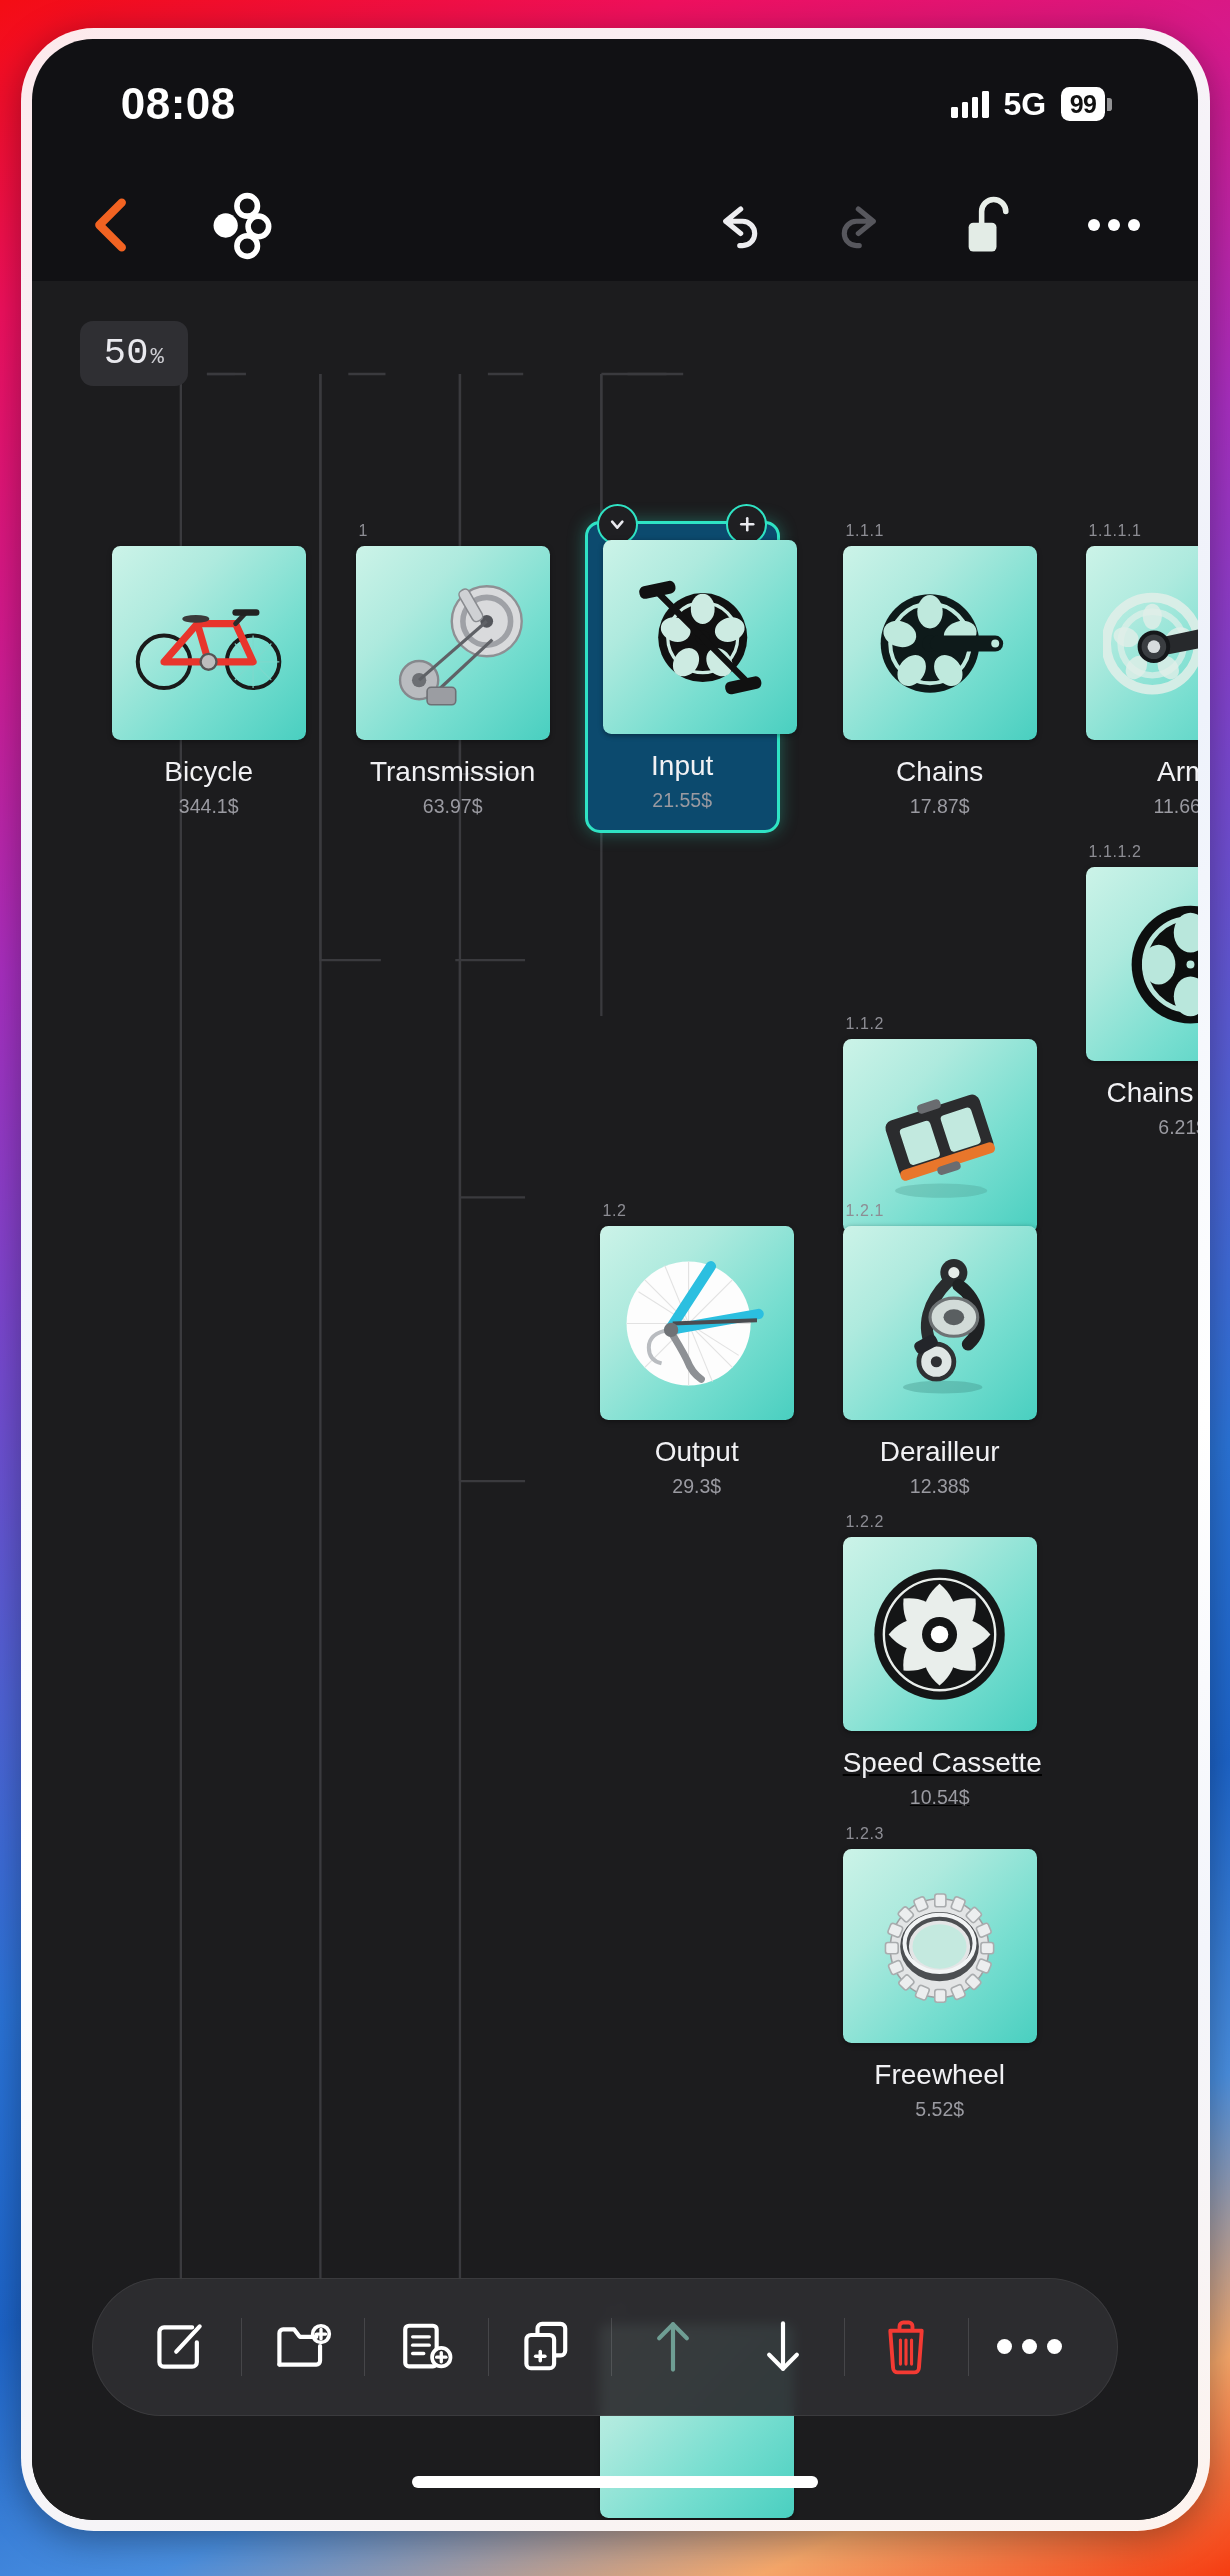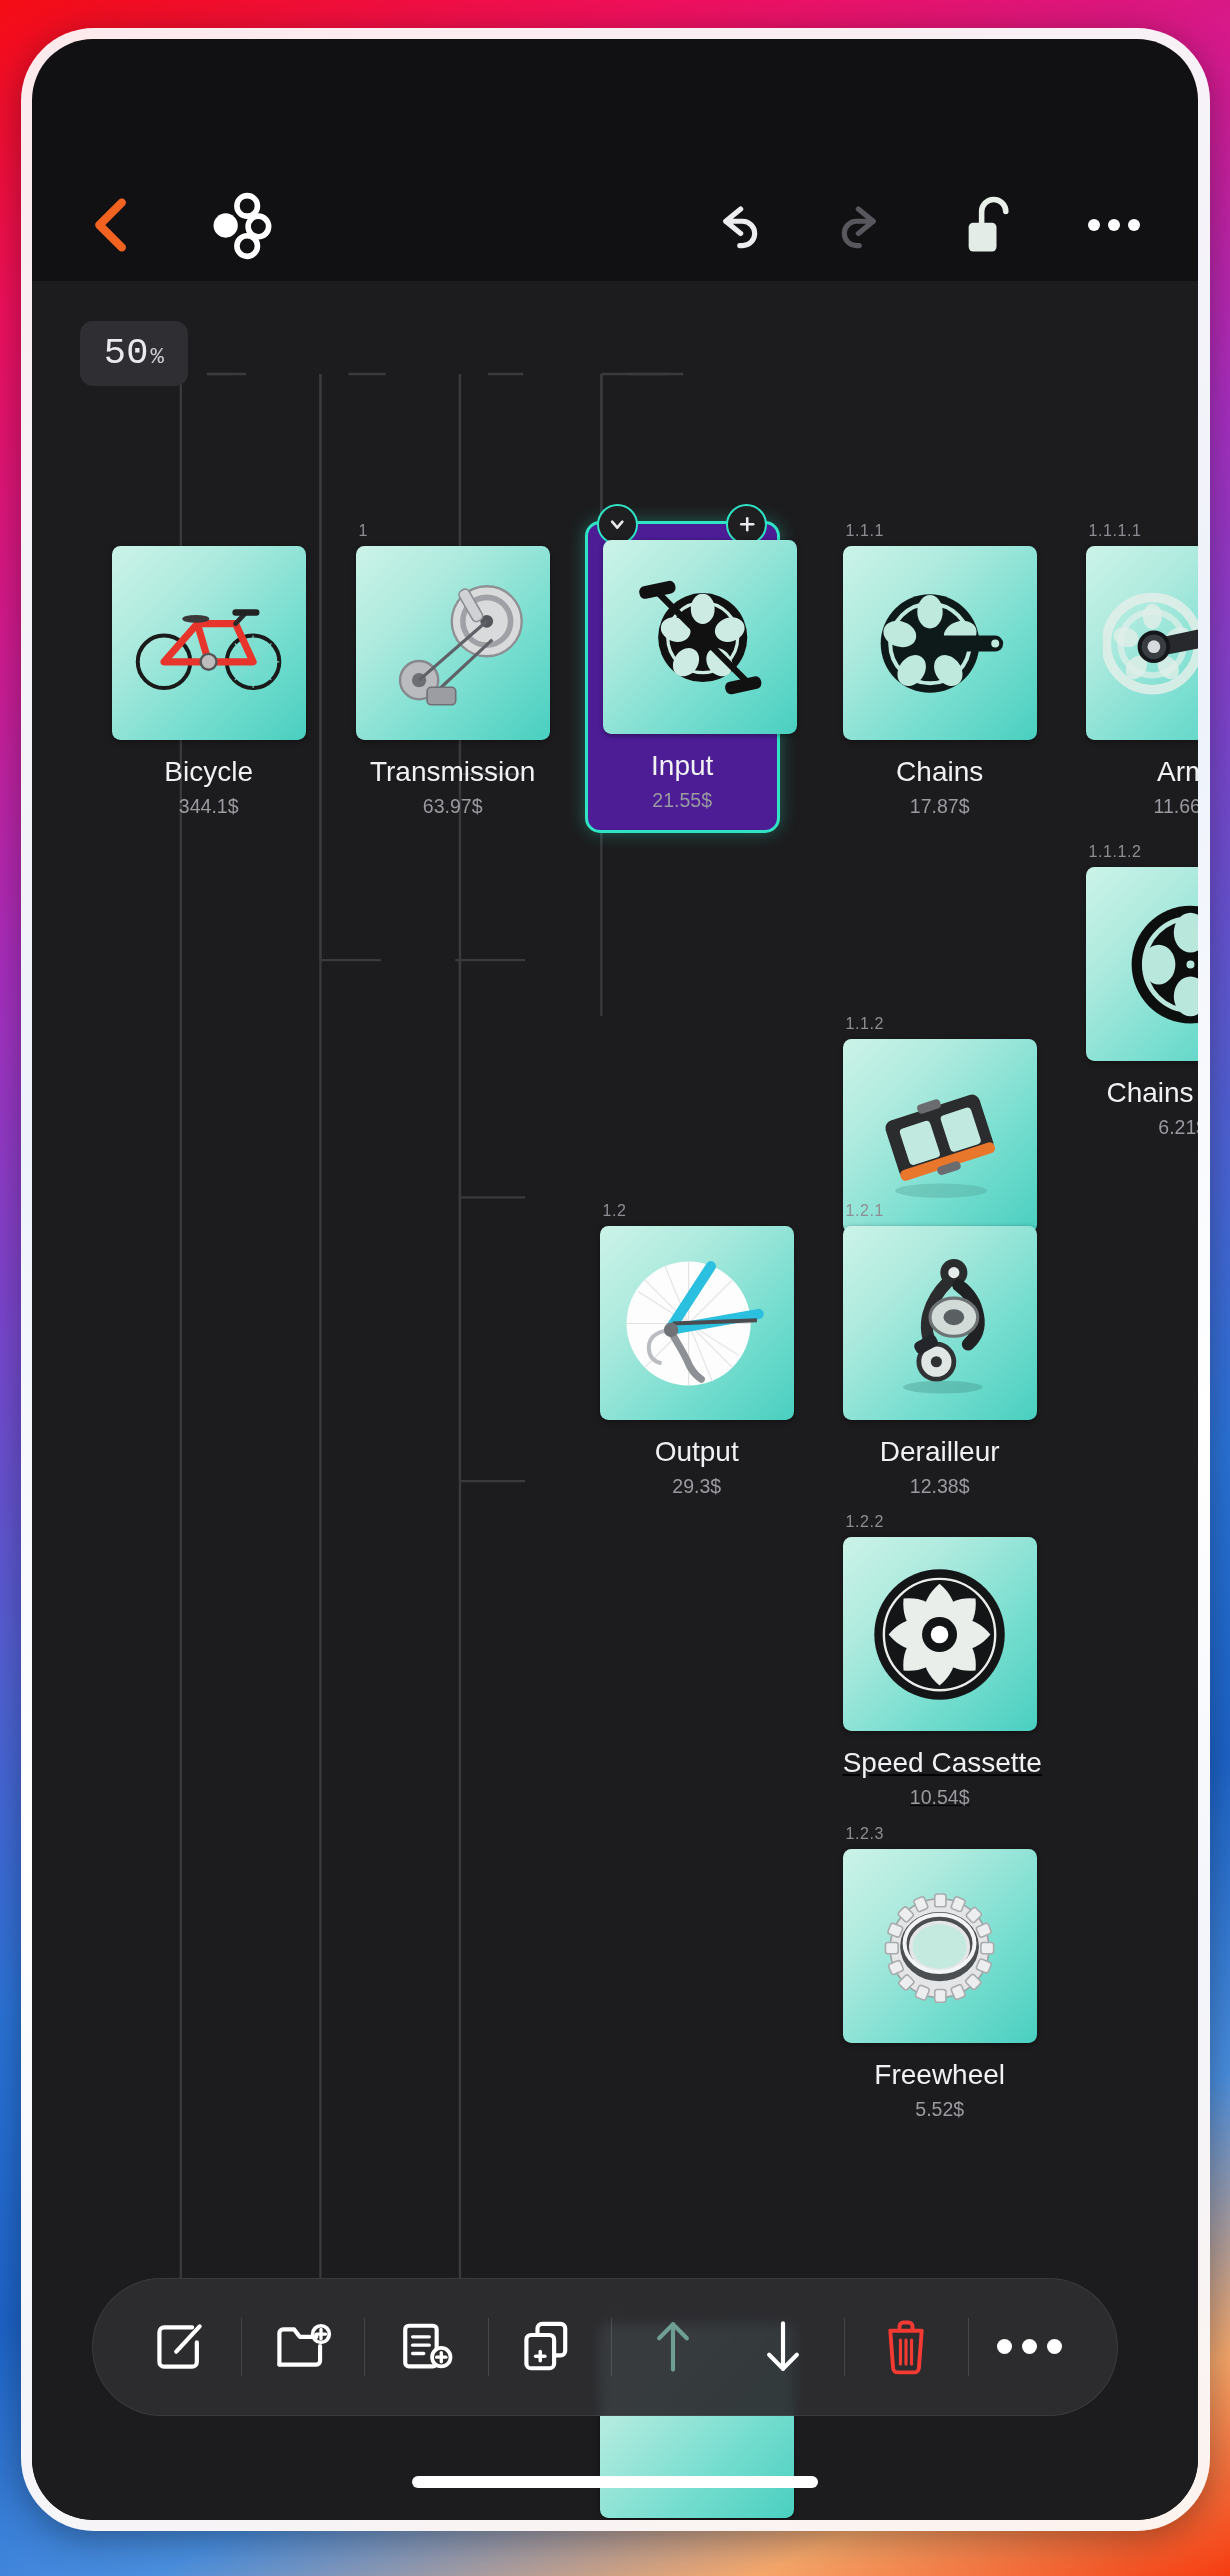--- a/index.html
+++ b/index.html
@@ -95,21 +95,21 @@
     text-align:center; color:#f1f1f4; font-size:28px;
     margin-top:16px; white-space:nowrap;
   }
   .price{
     text-align:center; color:#9a9aa1; font-size:19.5px; margin-top:6.5px;
   }
   
   .node.selected{
     width:195px; padding:16px 15px 18.6px;
     border:3.7px solid #2fe3c4; border-radius:15px;
-    background:#4c1d95; left:-15px;
+    background:#0c4a6e; left:-15px;
     box-shadow:0 0 17px rgba(47,227,196,.35);
     z-index:12;
   }
   .node.selected .thumb{ width:194px; height:194px; }
   .node.selected .ttl{ font-weight:500; }
   .badge-circ{
     position:absolute; width:41px; height:41px; border-radius:50%;
     background:#1f1f22; border:2.8px solid #2fe3c4;
     display:flex; align-items:center; justify-content:center; top:-20.5px;
   }
@@ -134,20 +134,36 @@
     position:absolute; left:50%; transform:translateX(-50%); bottom:32px;
     width:406px; height:12px; border-radius:6.5px; background:#fff; z-index:70;
   }
 </style>
 </head>
 <body>
 
 <div class="phone-frame">
 <div class="screen">
 
+  <div class="statusbar">
+    <div class="clock">08:08</div>
+    <div class="status-right">
+      <div class="signal">
+            <i></i>
+            <i></i>
+            <i></i>
+            <i></i>
+          </div>
+      <div class="net">5G</div>
+      <div class="battery">
+        <div class="body">99</div>
+        <div class="cap"></div>
+      </div>
+    </div>
+  </div>
 
   <div class="topbar">
     <div class="tb-left">
       <div class="icon-btn">
         <svg width="43" height="56" viewBox="0 0 46 60">
               <polyline points="34,6 10,30 34,54" fill="none" stroke="#f26322" stroke-width="9" stroke-linecap="round" stroke-linejoin="round"></polyline>
             </svg>
       </div>
       <div class="icon-btn">
         <svg width="71" height="71" viewBox="0 0 76 76">

